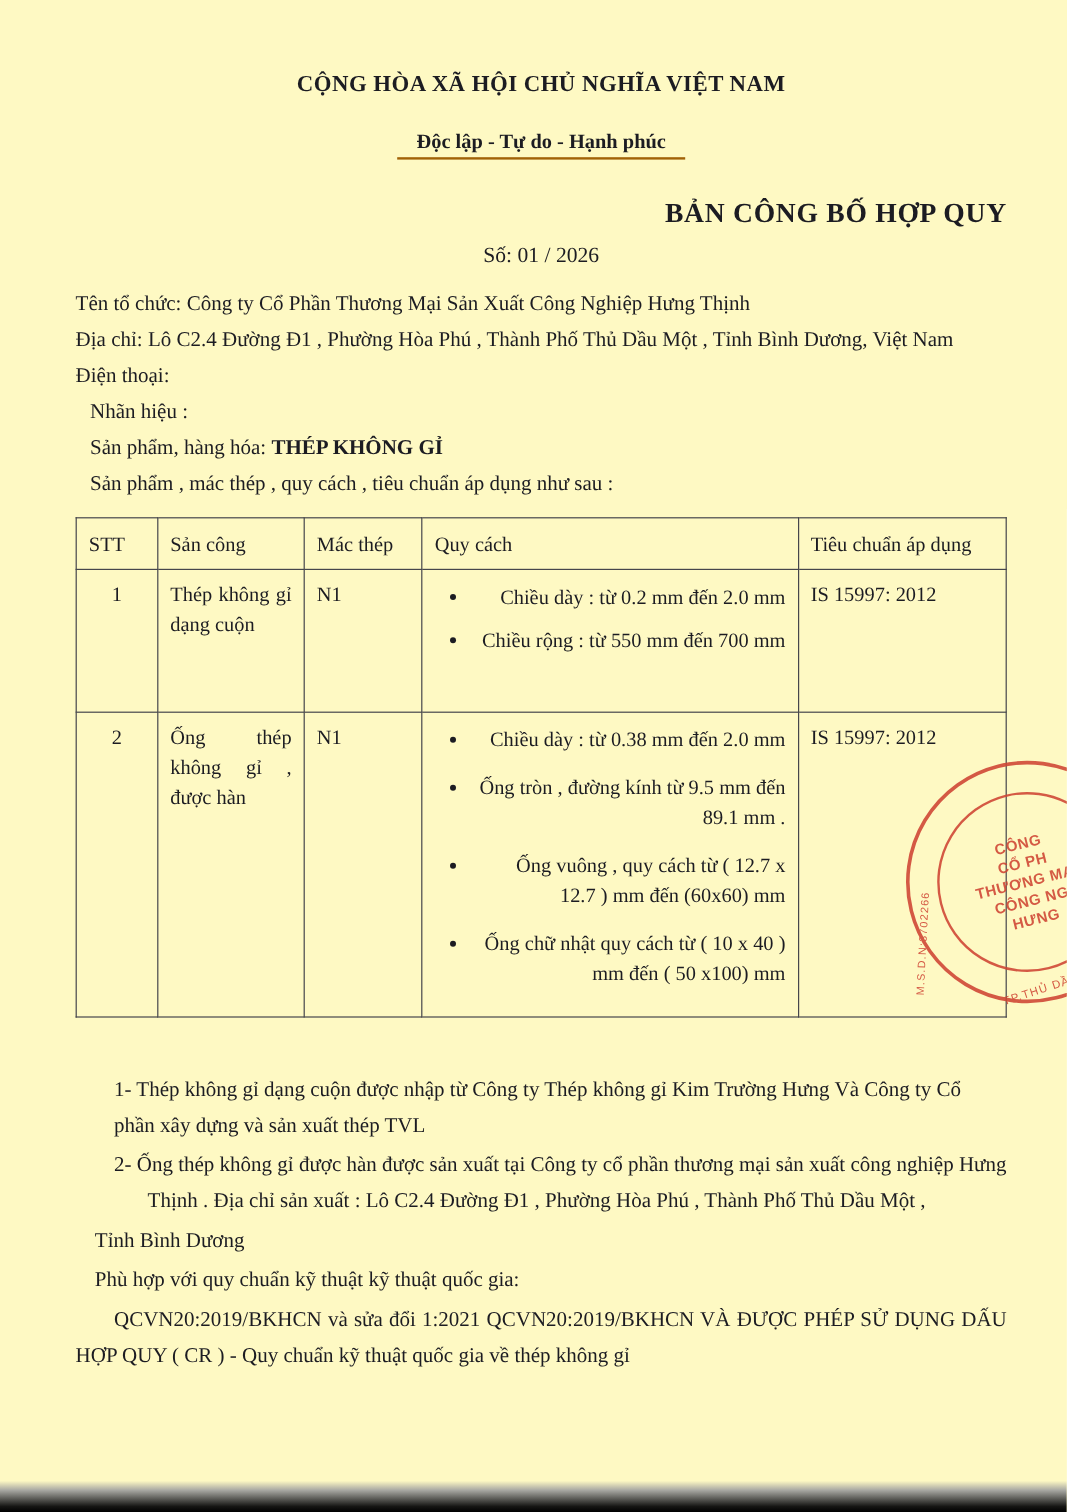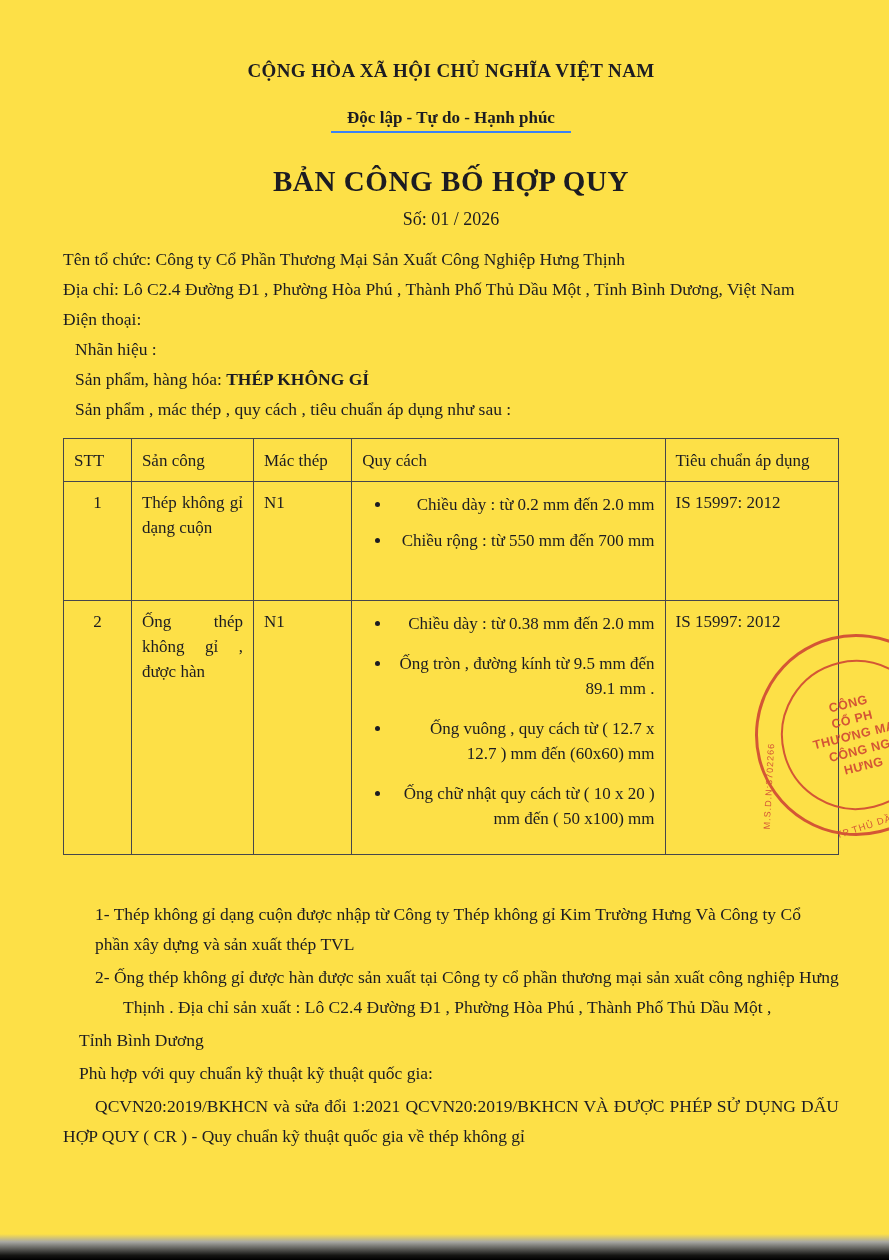--- a/index.html
+++ b/index.html
@@ -1,30 +1,30 @@
 <!DOCTYPE html>
 <html lang="vi"><head>
 <meta charset="utf-8">
 <style>
   html,body{margin:0;padding:0;}
   .page{
     width:889px;height:1260px;position:relative;overflow:hidden;
-    background:#fde047;color:#1c1c22;
+    background:#fef9c3;color:#1c1c22;
     font-family:"Liberation Serif", serif;
   }
   .content{position:absolute;left:63px;top:0;width:776px;}
 
   .nat-header{text-align:center;margin-top:60px;}
   .nat-line1{font-size:19px;font-weight:bold;letter-spacing:.4px;}
   .nat-line2{
     display:inline-block;margin-top:8px;padding:0 16px 3px;
-    font-size:17px;font-weight:bold;border-bottom:2px solid #3b82f6;
+    font-size:17px;font-weight:bold;border-bottom:2px solid #a16207;
   }
 
-  .doc-title{text-align:center;font-size:29px;font-weight:bold;margin-top:32px;letter-spacing:.6px;}
+  .doc-title{text-align:right;font-size:23px;font-weight:bold;margin-top:32px;letter-spacing:.6px;}
   .doc-number{text-align:center;font-size:18px;margin-top:11px;}
 
   .body-text{font-size:17.5px;line-height:30px;margin-top:14px;font-family:Liberation Serif, serif;}
   .body-text p{margin:0;}
   .p-product,.p-intro{padding-left:12px;}
   .bold{font-weight:bold;}
 
   table.spec{
     border-collapse:collapse;width:776px;margin-top:14px;
     font-size:17px;line-height:25px;
@@ -135,21 +135,21 @@
         </tr>
         <tr>
           <td class="c-stt row2">2</td>
           <td class="c-sp row2">Ống thép không gỉ , được hàn</td>
           <td class="c-mt row2">N1</td>
           <td class="c-qc row2">
             <ul class="qc-list wide">
               <li>Chiều dày : từ 0.38 mm đến 2.0 mm</li>
               <li>Ống tròn , đường kính từ 9.5 mm đến 89.1 mm .</li>
               <li>Ống vuông , quy cách từ ( 12.7 x 12.7 ) mm đến (60x60) mm</li>
-              <li>Ống chữ nhật quy cách từ ( 10 x 20 ) mm đến ( 50 x100) mm</li>
+              <li>Ống chữ nhật quy cách từ ( 10 x 40 ) mm đến ( 50 x100) mm</li>
             </ul>
           </td>
           <td class="c-tc row2">IS 15997: 2012</td>
         </tr>
       </tbody>
     </table>
 
     <div class="notes">
       <p class="note-1">1-  Thép không gỉ dạng cuộn được nhập từ Công ty Thép không gỉ Kim Trường Hưng Và Công ty Cổ phần xây dựng và sản xuất thép TVL</p>
       <p class="note-2">2-  Ống thép không gỉ được hàn được sản xuất tại Công ty cổ phần thương mại sản xuất công nghiệp Hưng Thịnh . Địa chỉ sản xuất : Lô C2.4 Đường Đ1 , Phường Hòa Phú , Thành Phố Thủ Dầu Một ,</p>

